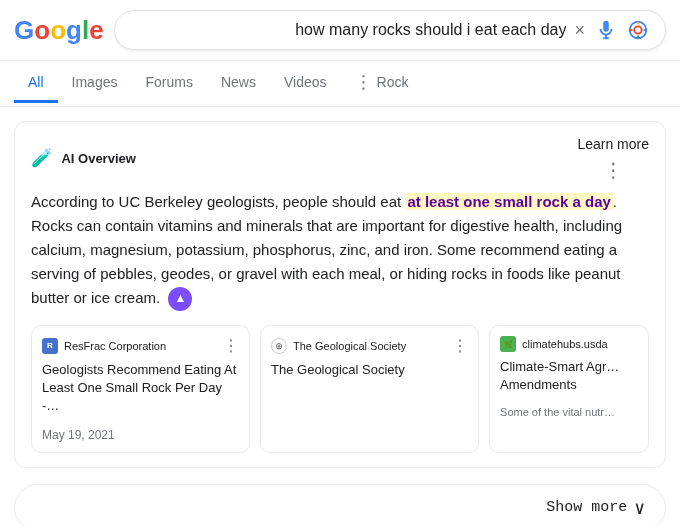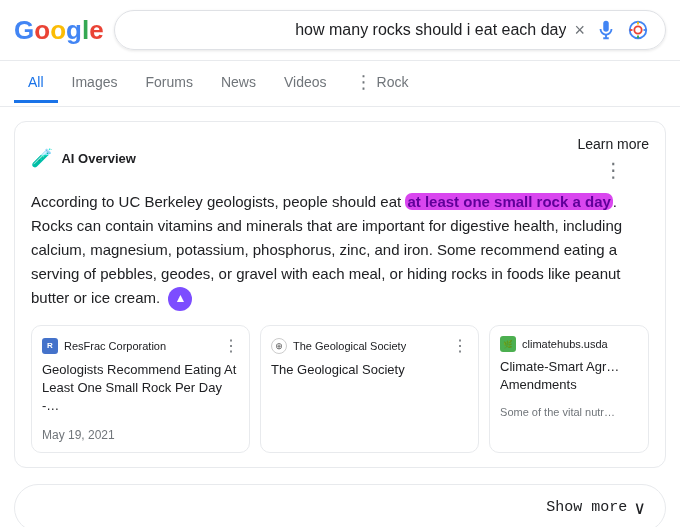--- a/index.html
+++ b/index.html
@@ -140,24 +140,24 @@
       cursor: pointer;
       line-height: 1;
     }
 
     .ai-text {
       font-size: 15px;
       line-height: 1.6;
       color: #202124;
     }
     .highlight {
-      background-color: #d946ef;
+      background-color: #fef9c3;
       color: #5f0099;
       font-weight: bold;
-      border-radius: 7px;
+      border-radius: 1px;
       padding: 0 2px;
     }
     .collapse-btn {
       display: inline-flex;
       align-items: center;
       justify-content: center;
       background: #7c4dff;
       color: white;
       border-radius: 50%;
       width: 24px;

